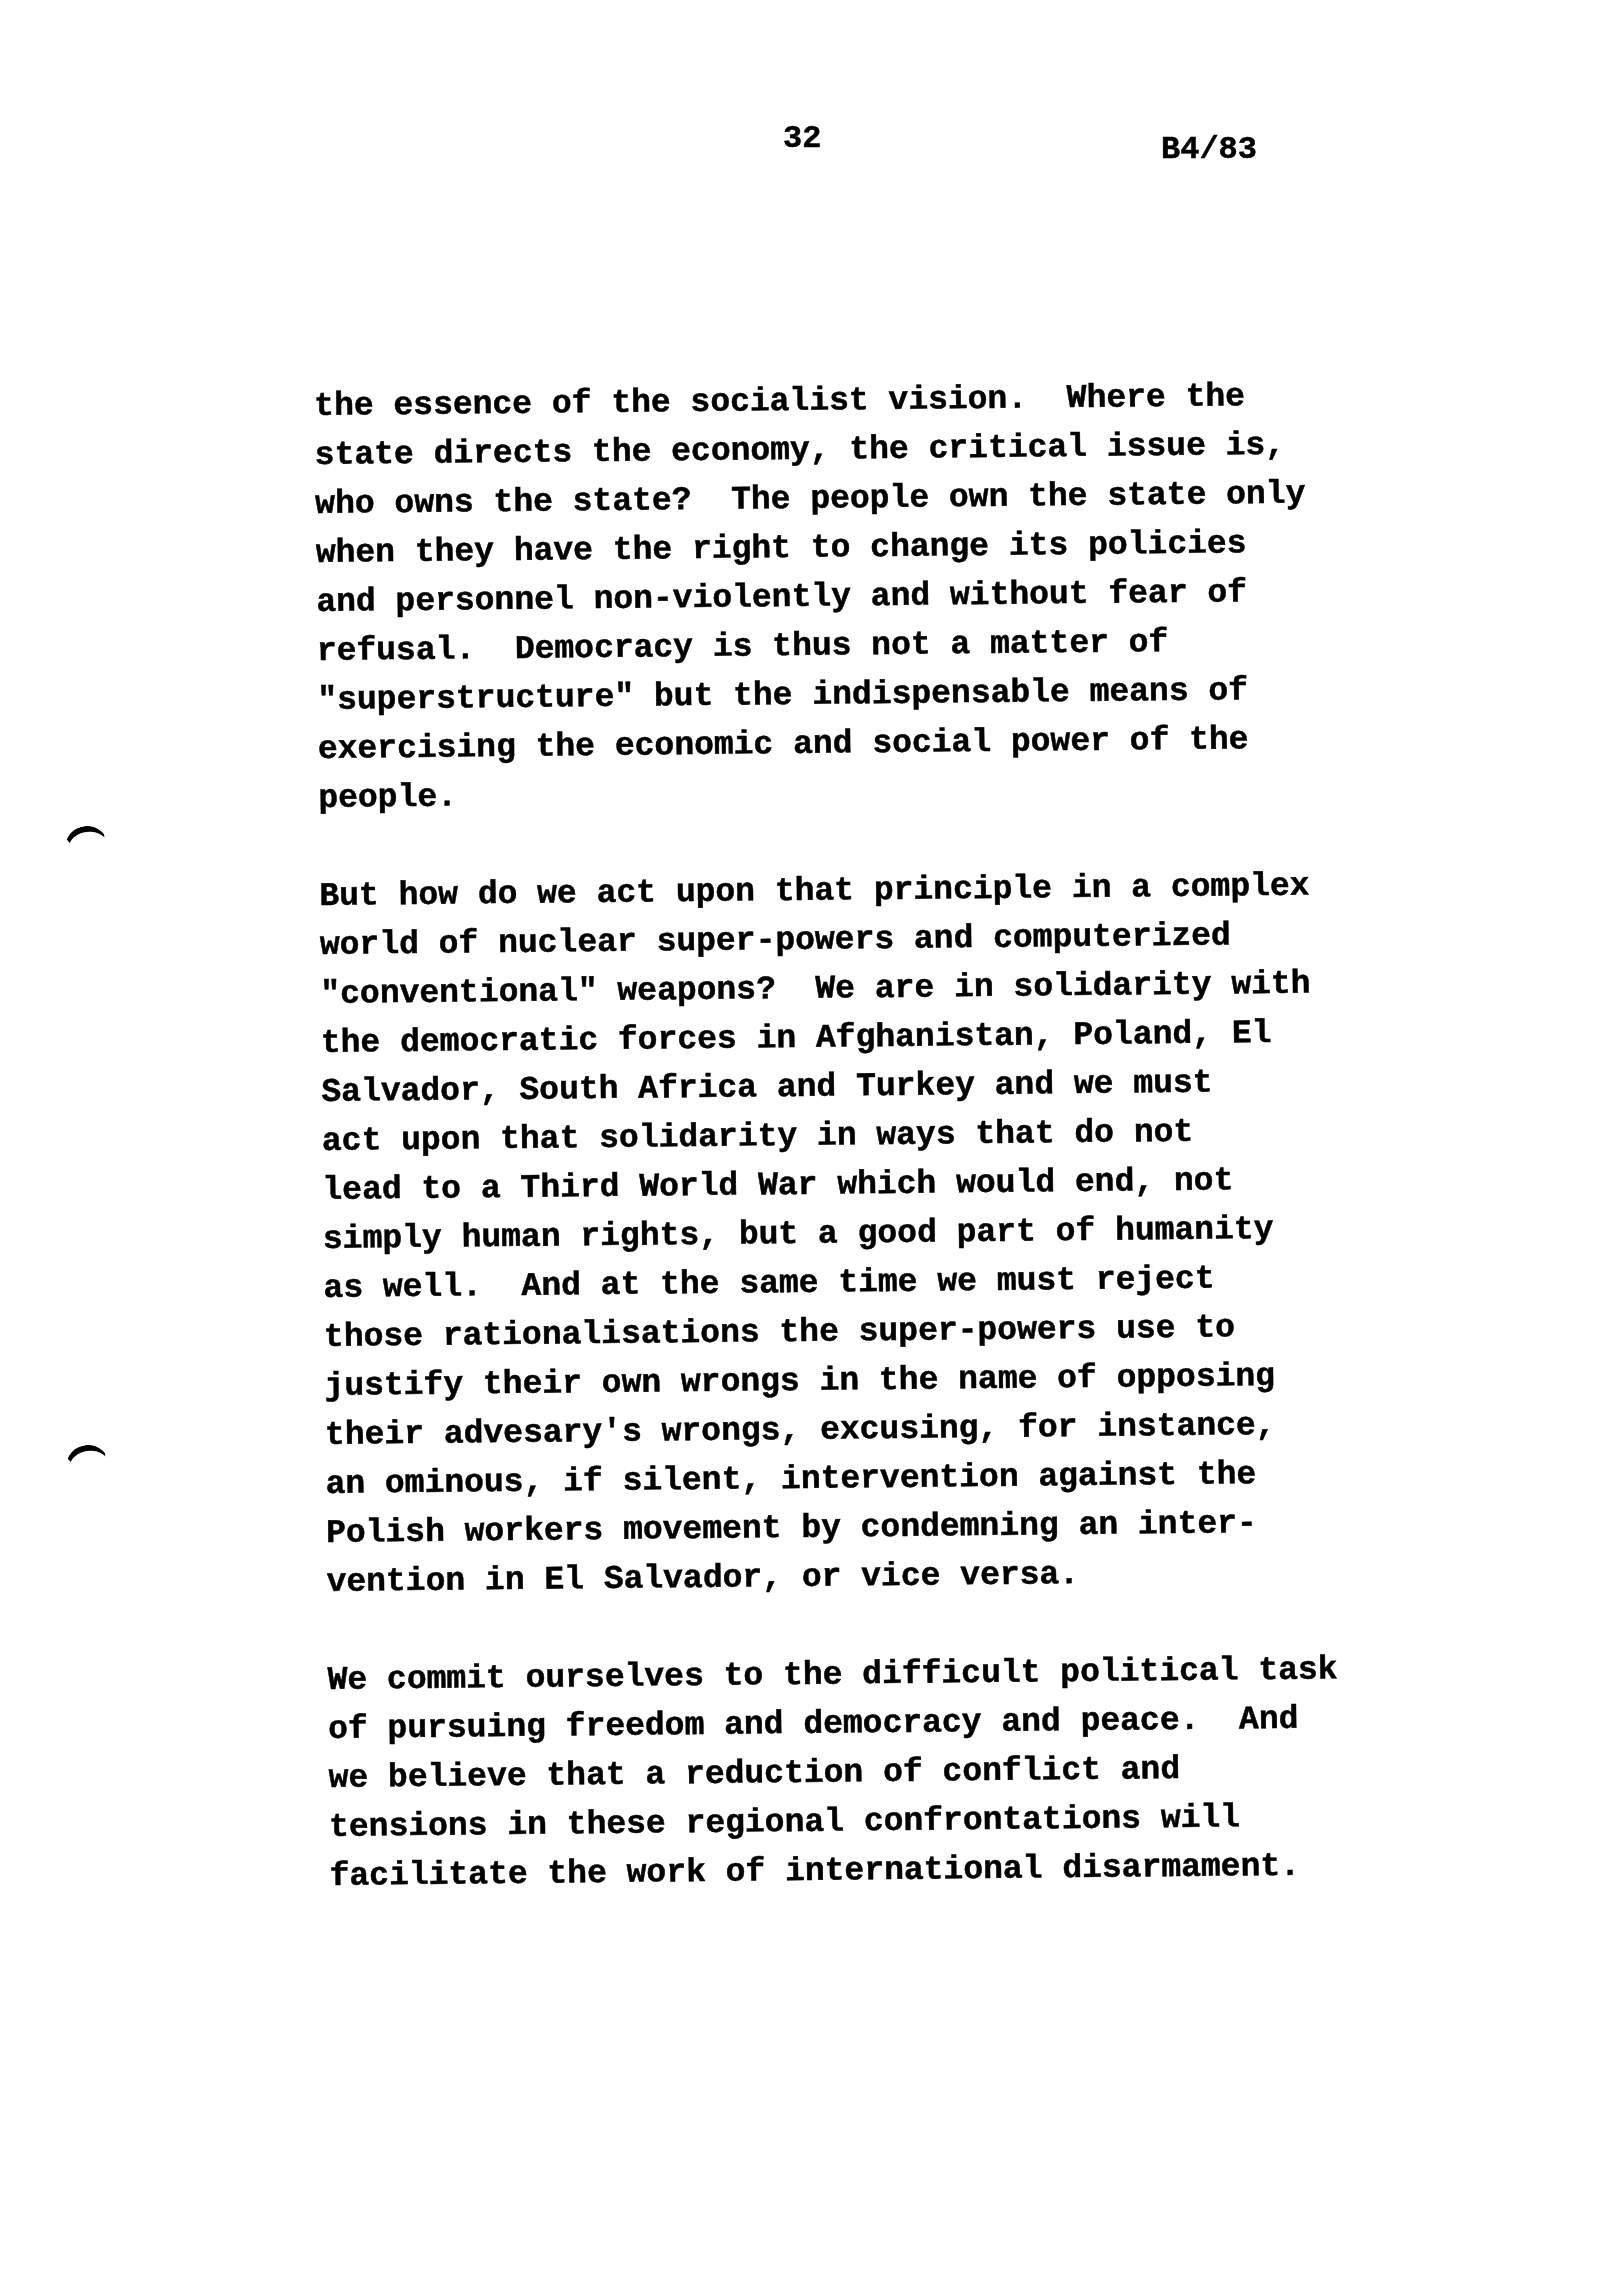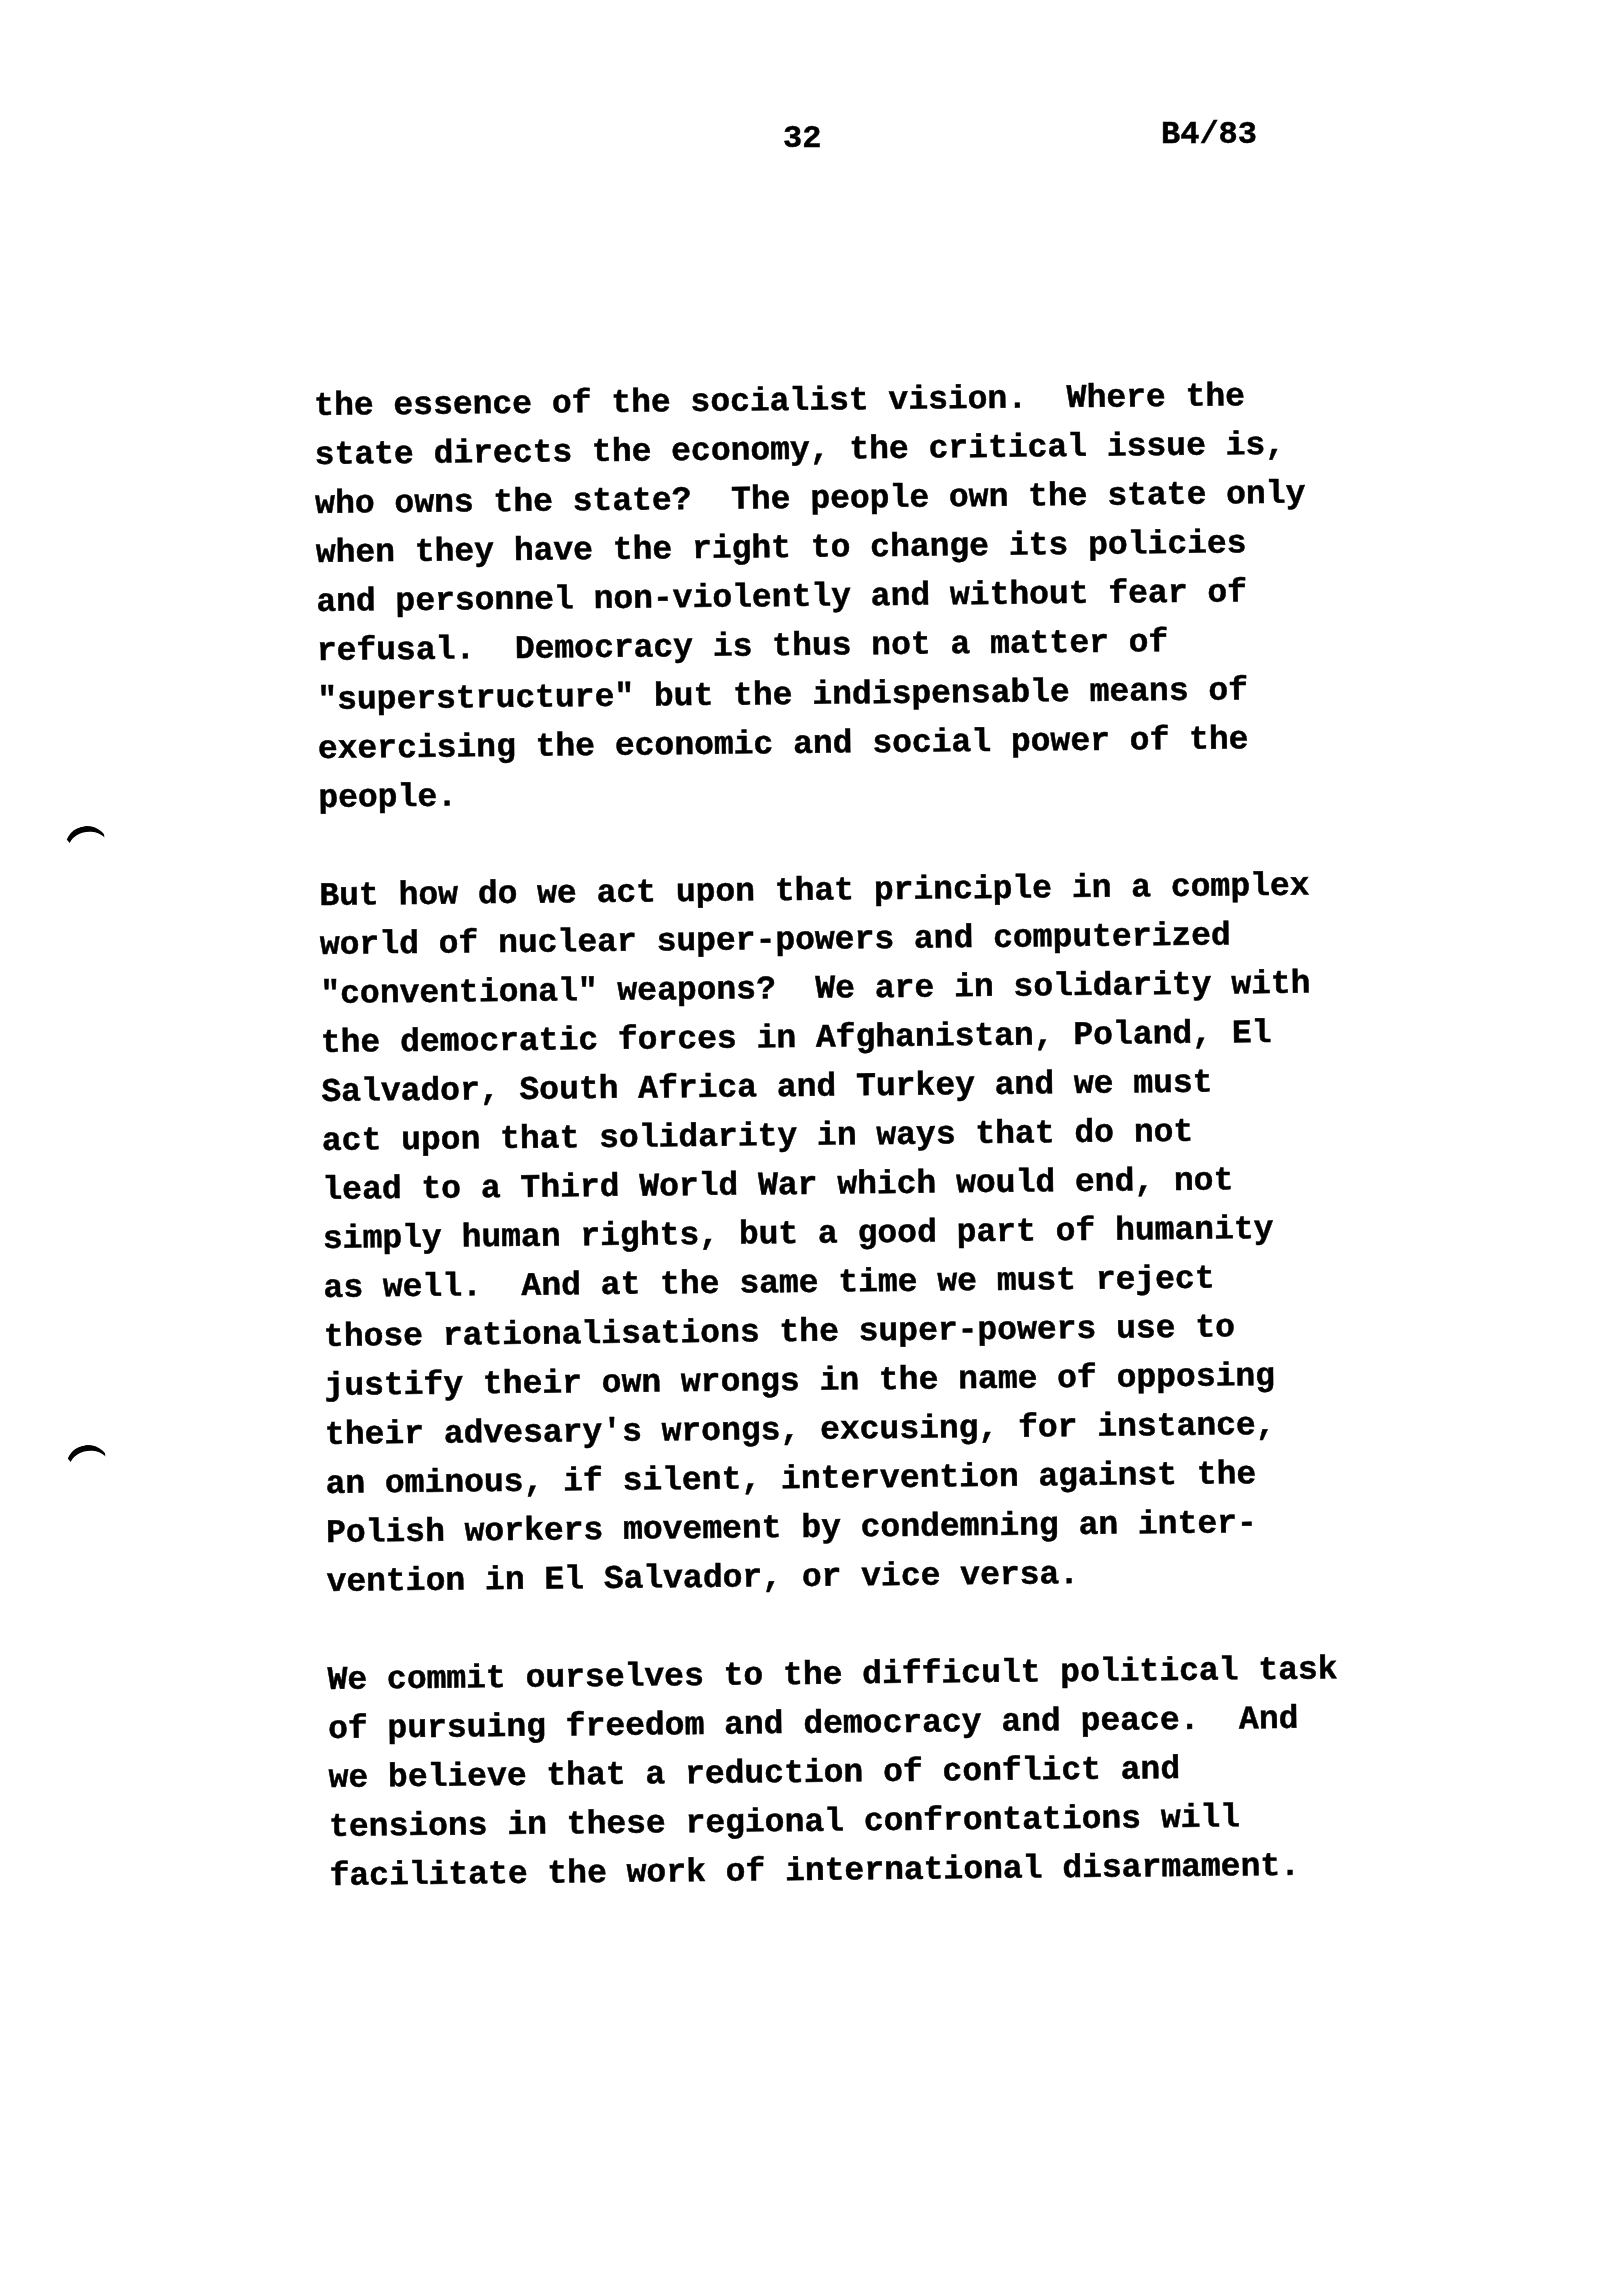--- a/index.html
+++ b/index.html
@@ -30,21 +30,21 @@
       white-space: pre;
       font-weight: bold;
       -webkit-text-stroke: 0.5px #000;
     }
     .page-number {
       left: 783px;
       top: 123px;
     }
     .doc-ref {
       left: 1161px;
-      top: 119px;
+      top: 134px;
     }
     .body-text {
       position: absolute;
       left: 314px;
       top: 382px;
       width: 1130px;
       transform-origin: 0 0;
       transform: rotate(-0.6deg);
     }
     .paragraph {

